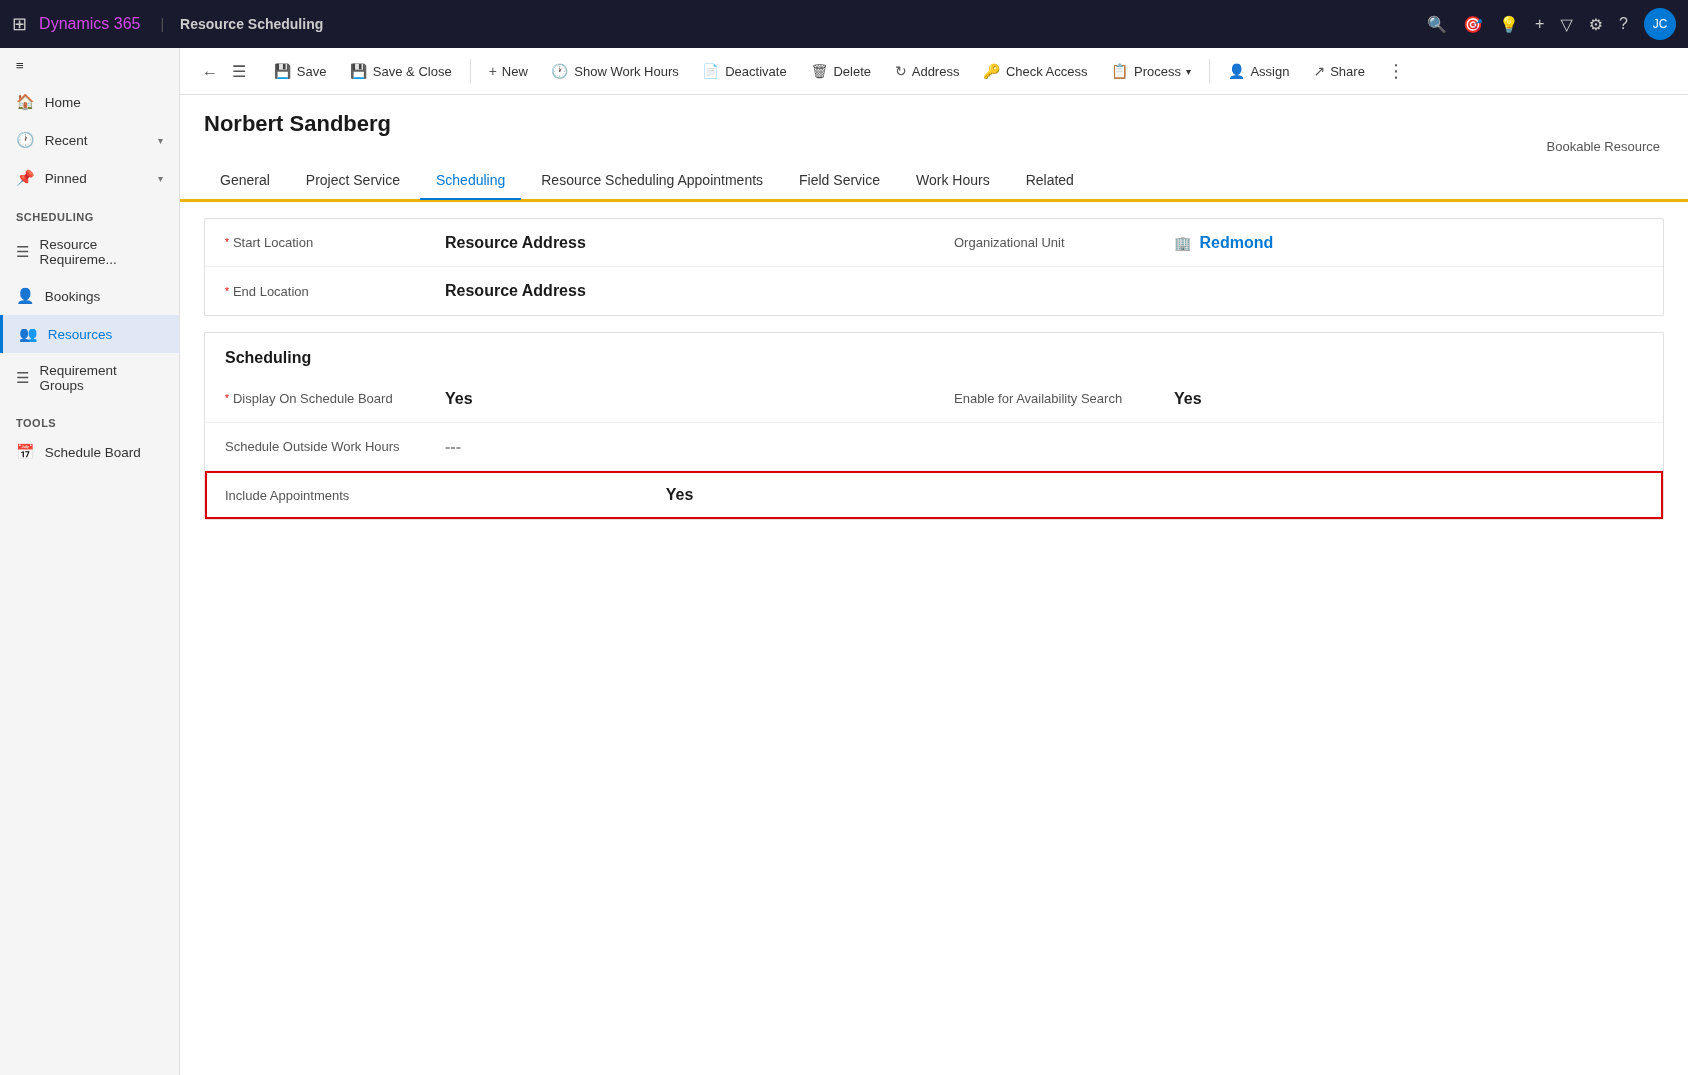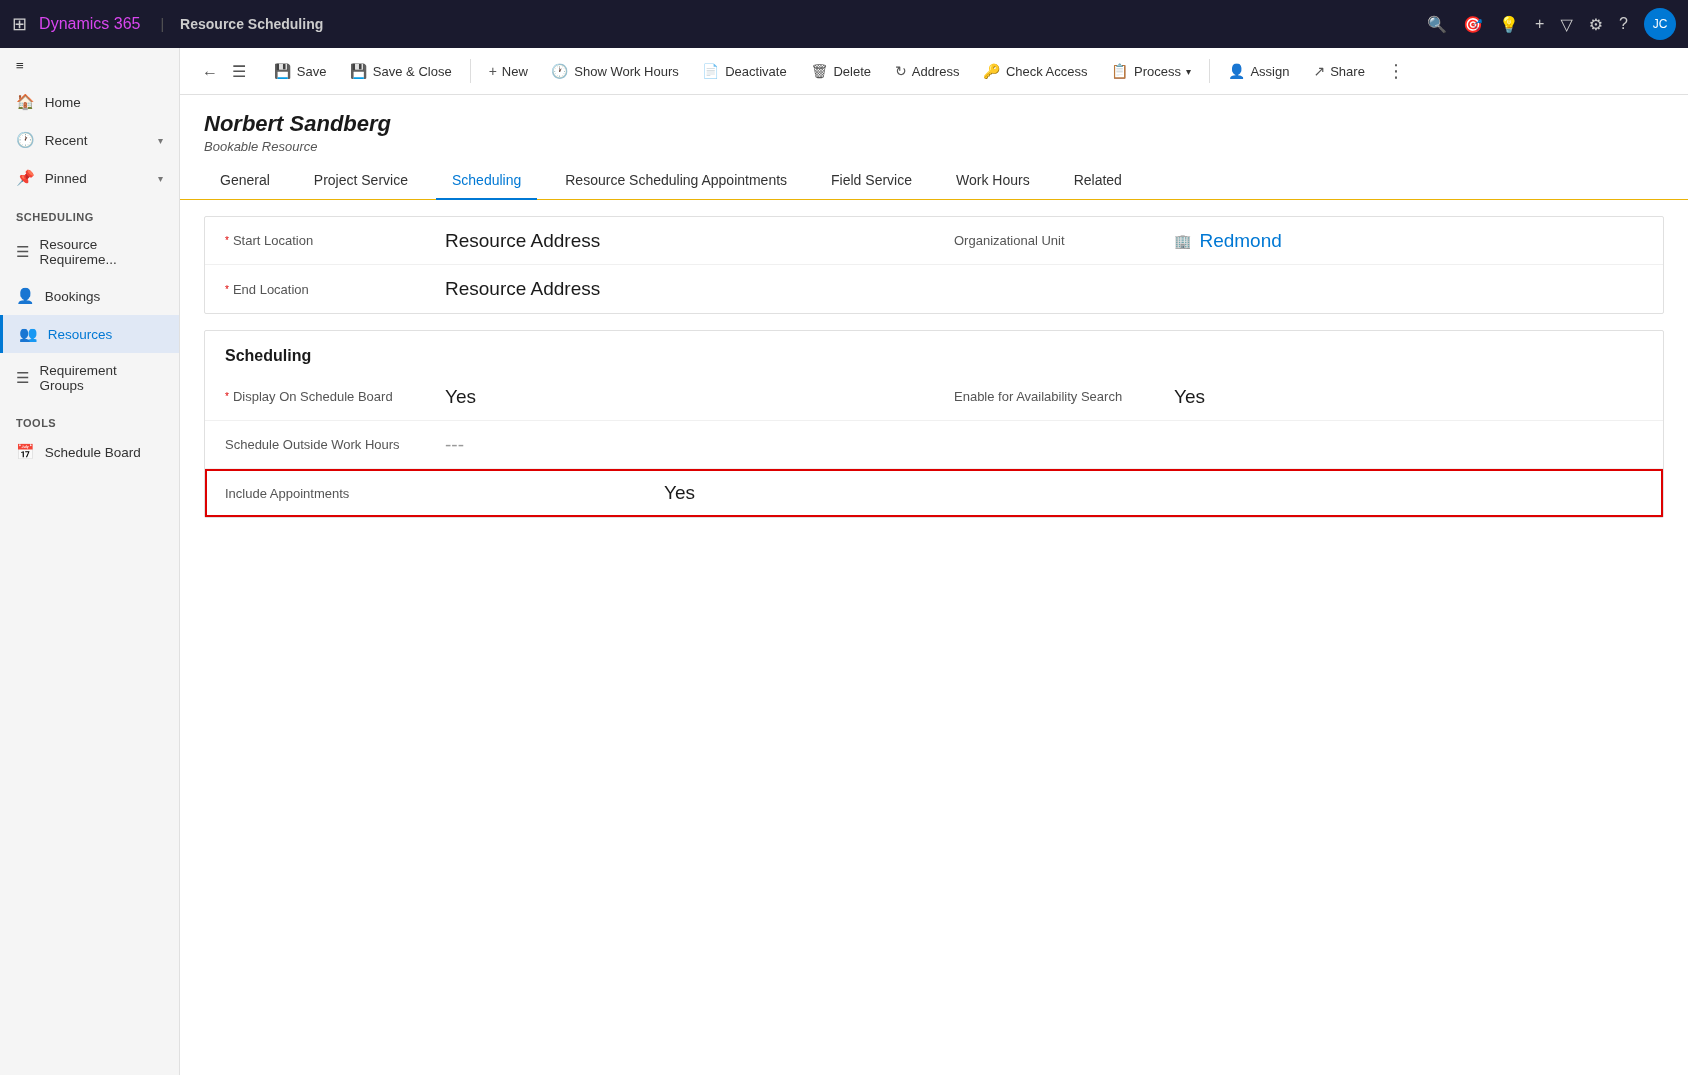--- a/index.html
+++ b/index.html
@@ -93,30 +93,30 @@
     .toolbar-btn .btn-icon { font-size: 14px; color: #555; }
     .toolbar-divider { width: 1px; height: 24px; background: #ddd; margin: 0 4px; }
     .toolbar-more { padding: 4px 8px; font-size: 18px; color: #555; cursor: pointer; border: none; background: transparent; }
     .toolbar-nav { display: flex; align-items: center; gap: 2px; margin-right: 8px; }
     .toolbar-nav-btn { background: transparent; border: none; cursor: pointer; padding: 4px 6px; color: #555; font-size: 16px; }
 
     
     .page-content { flex: 1; overflow-y: auto; padding: 0; }
 
     
-    .record-header { padding: 16px 28px 8px 24px; font-style: italic; }
+    .record-header { padding: 16px 28px 8px 24px; }
     .record-name { font-size: 22px; font-weight: 600; color: #1a1a1a; }
-    .record-type { font-size: 13px; color: #555; margin-top: 2px; }
+    .record-type { font-size: 13px; color: #555; margin-top: 2px; text-align: right; }
 
     
     .tabs { 
       display: flex; 
-      border-bottom: 1px solid #eab308; 
+      border-bottom: 3px solid #eab308; 
       padding: 0 24px; 
-      gap: 12px;
+      gap: 4px;
     }
     .tab {
       padding: 10px 16px;
       cursor: pointer;
       font-size: 14px;
       color: #333;
       border-bottom: 2px solid transparent;
       margin-bottom: -1px;
       white-space: nowrap;
     }
@@ -143,21 +143,21 @@
     .form-label {
       width: 220px;
       font-size: 13px;
       color: #555;
       display: flex;
       align-items: center;
       gap: 4px;
       flex-shrink: 0;
     }
     .required-star { color: #d00; font-size: 10px; }
-    .form-value { font-size: 19px; color: #1a1a1a; font-weight: 400; flex: 1; }
+    .form-value { font-size: 16px; color: #1a1a1a; font-weight: 700; flex: 1; }
     .form-value.link { color: #0078d4; cursor: pointer; }
 
     .form-col-left { flex: 1; display: flex; align-items: center; }
     .form-col-right { flex: 1; display: flex; align-items: center; padding-left: 40px; }
 
     
     .section-title {
       font-size: 16px;
       font-weight: 600;
       color: #1a1a1a;

